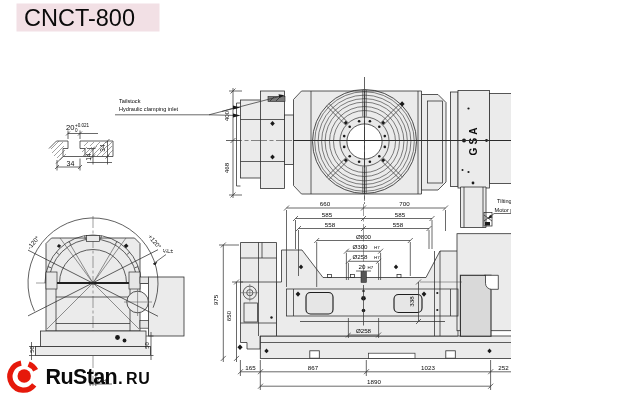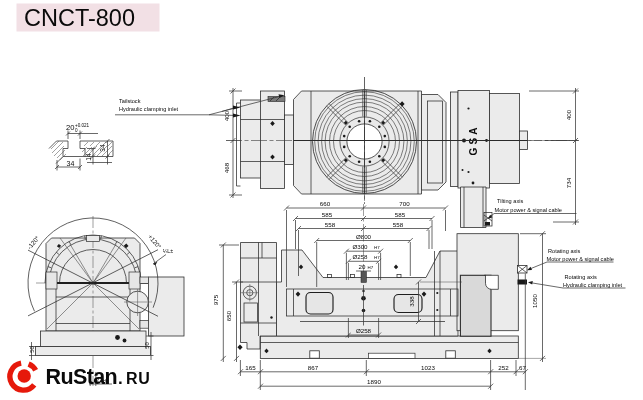--- a/index.html
+++ b/index.html
@@ -1,16 +1,16 @@
 <!DOCTYPE html>
 <html><head>
 <meta charset="utf-8">
 <style>
 html,body{margin:0;padding:0;background:#fff;}
-#page{position:relative;width:643px;height:400px;background:#fff;overflow:hidden;font-family:"Liberation Sans",sans-serif;}
+#page{position:relative;width:511px;height:400px;background:#fff;overflow:hidden;font-family:"Liberation Sans",sans-serif;}
 svg{position:absolute;left:0;top:0;}
 svg *{vector-effect:none;}
 .ln{stroke:#2c2c2c;stroke-width:.75;fill:none;}
 .lt{stroke:#5e5e5e;stroke-width:.6;fill:none;}
 .fb{fill:#ebebeb;stroke:#2e2e2e;stroke-width:.8;}
 .fb2{fill:#e6e6e6;stroke:#2e2e2e;stroke-width:.7;}
 .fd{fill:#d9d9d9;stroke:#2e2e2e;stroke-width:1.1;}
 .dim{stroke:#383838;stroke-width:.75;fill:none;}
 .t{font-family:"Liberation Sans",sans-serif;fill:#0a0a0a;}
 .d6{font-size:6.2px;}

